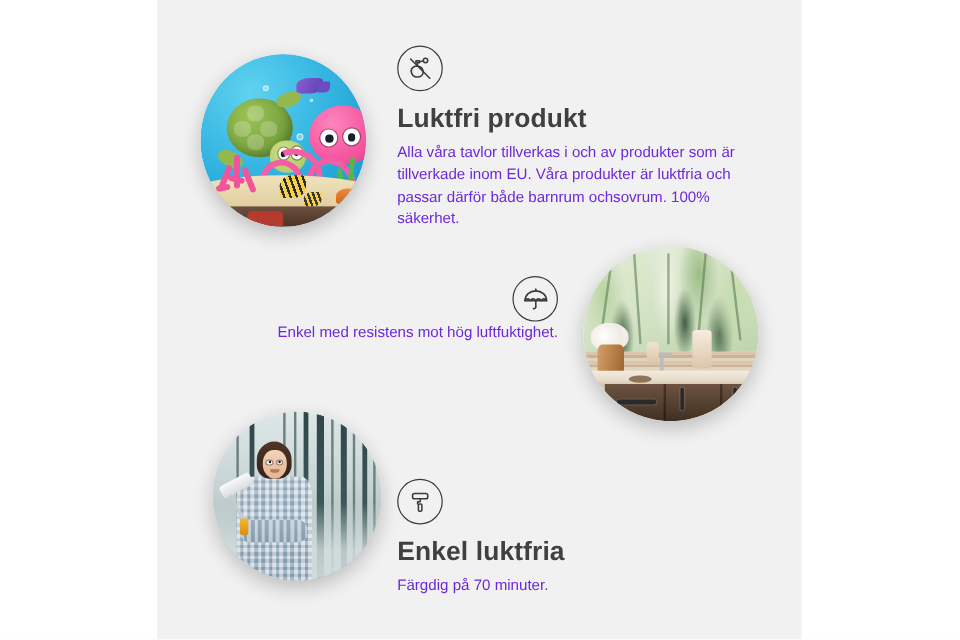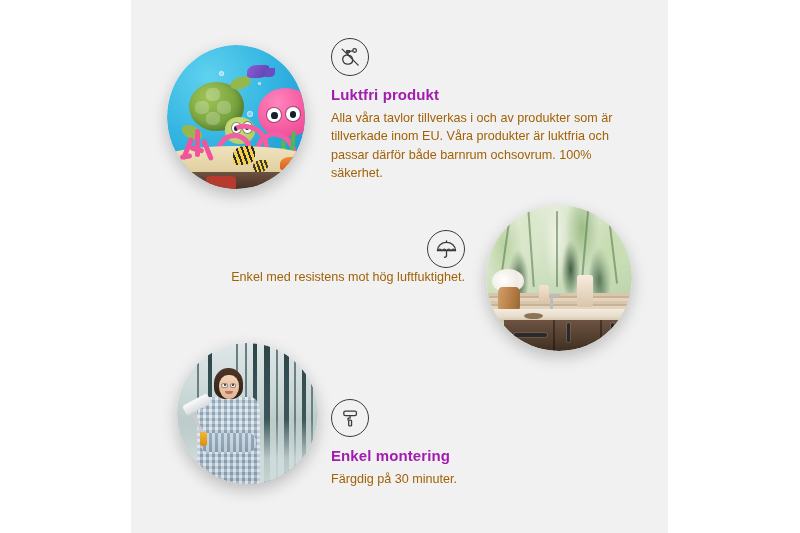--- a/index.html
+++ b/index.html
@@ -237,29 +237,29 @@
   
   .feature { position: absolute; }
   .icon-circle {
     width: 36px; height: 36px;
     border: 1.6px solid #3b3b3b;
     border-radius: 50%;
     display: flex; align-items: center; justify-content: center;
   }
   .icon-circle svg { display: block; }
   .f-title {
-    color: #a21caf;
-    font-size: 15px;
+    color: #404040;
+    font-size: 22px;
     font-weight: bold;
     letter-spacing: .1px;
     margin: 10px 0 6px 0;
     white-space: nowrap;
   }
   .f-body {
-    color: #a16207;
+    color: #6d28d9;
     font-size: 12.6px;
     line-height: 1.46;
     margin: 0;
   }
 
   #feature-odourless { left: 331px; top: 38px; width: 292px; }
   #feature-waterproof { left: 215px; top: 230px; width: 250px; text-align: right; }
   #feature-waterproof .icon-circle { margin-left: auto; }
   #feature-assembly  { left: 331px; top: 399px; width: 260px; }
 </style>
@@ -411,17 +411,17 @@
   </div>
 
   <div class="feature" id="feature-assembly">
     <div class="icon-circle">
       <svg width="23" height="23" viewBox="0 0 24 24" fill="none" stroke="#3b3b3b" stroke-width="1.35" stroke-linecap="round" stroke-linejoin="round">
         <rect x="5.0" y="4.4" width="13.2" height="4.6" rx="1.6"></rect>
         <path d="M11.6 9.0 L11.6 11.6 L9.4 11.6 L9.4 13.6"></path>
         <rect x="10.1" y="13.6" width="3.0" height="6.2" rx="0.9"></rect>
       </svg>
     </div>
-    <div class="f-title">Enkel montering</div>
-    <p class="f-body">Färgdig på 30 minuter.</p>
+    <div class="f-title">Enkel luktfria</div>
+    <p class="f-body">Färgdig på 70 minuter.</p>
   </div>
 
 </div>
 
 </body></html>

